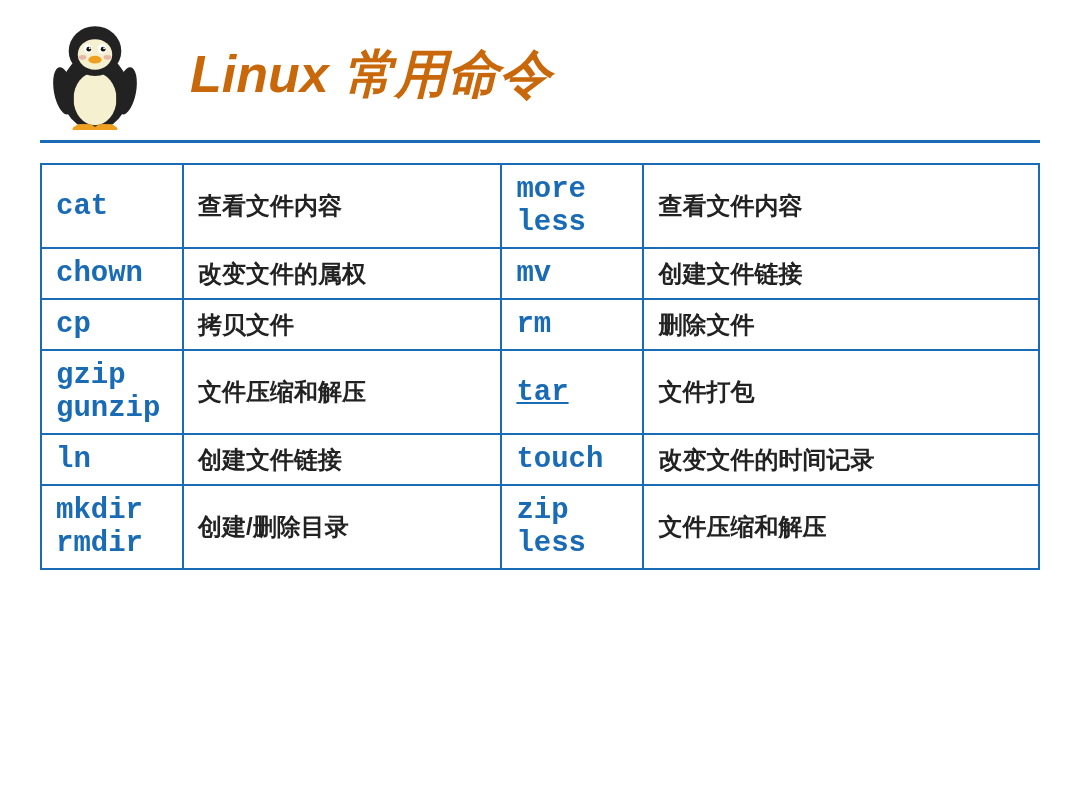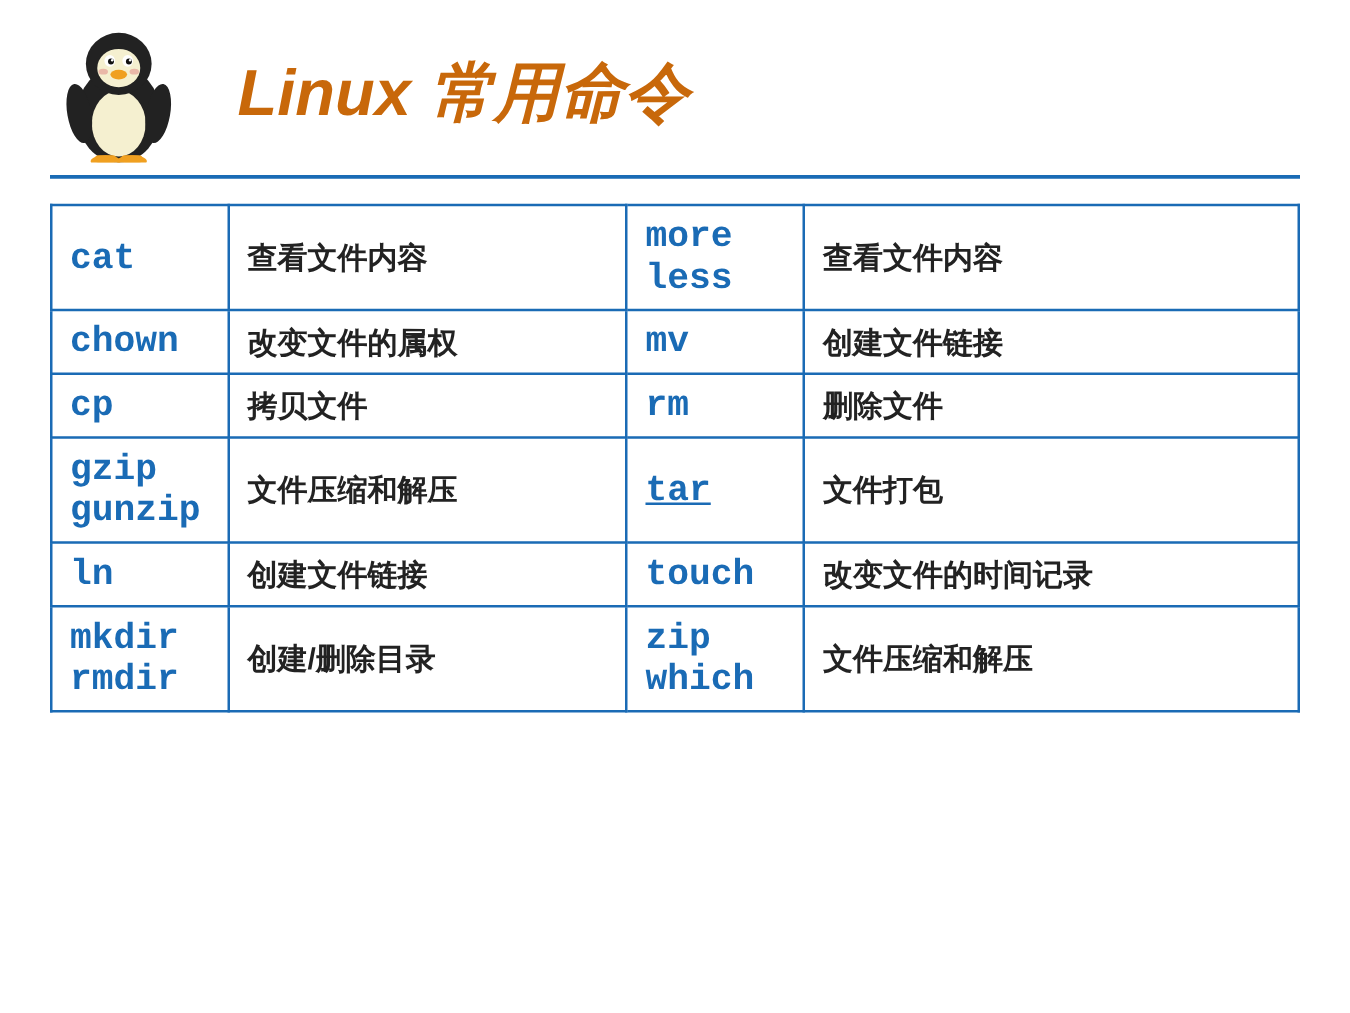--- a/index.html
+++ b/index.html
@@ -138,18 +138,18 @@
           <td class="cmd">ln</td>
           <td class="desc">创建文件链接</td>
           <td class="cmd" style="white-space: pre-line;">touch</td>
           <td class="desc">改变文件的时间记录</td>
         </tr>
         <tr>
           <td class="cmd">mkdir
 rmdir</td>
           <td class="desc">创建/删除目录</td>
           <td class="cmd" style="white-space: pre-line;">zip
-which</td>
+less</td>
           <td class="desc">文件压缩和解压</td>
         </tr>
       </tbody>
   </table>
 </div>
 
 </body></html>

